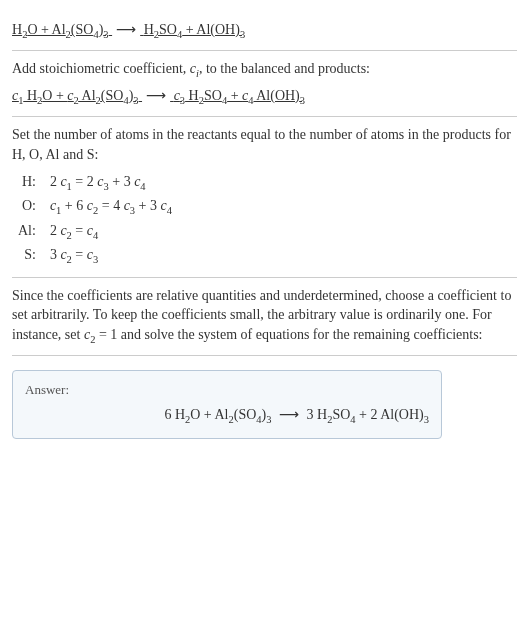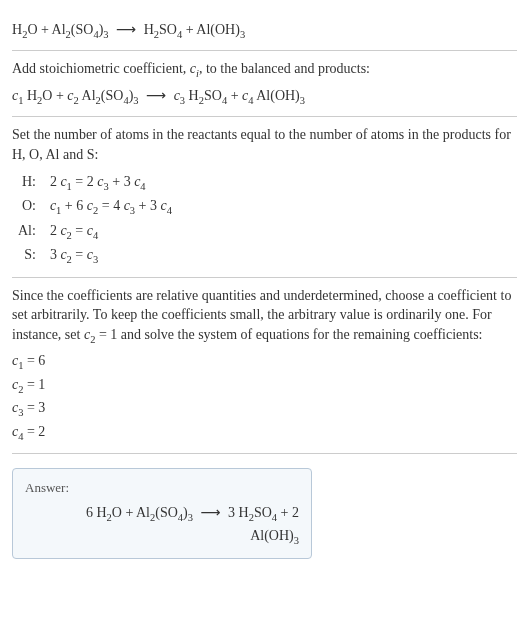--- a/index.html
+++ b/index.html
@@ -20,20 +20,21 @@
       padding: 8px 0;
     }
     hr.divider {
       border: none;
       border-top: 1px solid #cccccc;
       margin: 0;
     }
     .equation {
       font-family: Georgia, serif;
       margin-top: 4px;
+      text-decoration: underline;
     }
     .sub {
       vertical-align: sub;
       font-size: 0.75em;
     }
     .italic {
       font-style: italic;
     }
     .arrow {
       display: inline-block;
@@ -56,21 +57,21 @@
     }
     .coeff-list div {
       margin: 1px 0;
     }
     .answer-box {
       border: 1px solid #b8c8d8;
       background: #f4f8fb;
       border-radius: 4px;
       padding: 10px 12px;
       margin-top: 6px;
-      width: 300px;
+      width: 430px;
     }
     .answer-label {
       font-size: 13px;
       color: #555555;
       margin-bottom: 6px;
     }
     .answer-eq {
       padding-left: 24px;
       text-align: right;
     }
@@ -124,26 +125,20 @@
   </tbody>
     </table>
 </div>
 
 <hr class="divider">
 
 <div class="section">
   <div>
     <span>Since the coefficients are relative quantities and underdetermined, choose a coefficient to set arbitrarily. To keep the coefficients small, the arbitrary value is ordinarily one. For instance, set </span><span class="italic">c</span><span class="sub">2</span><span> = 1 and solve the system of equations for the remaining coefficients:</span>
   </div>
-  <div class="coeff-list">
-    <div><span class="italic">c</span><span class="sub">1</span><span> = 6</span></div>
-    <div><span class="italic">c</span><span class="sub">2</span><span> = 1</span></div>
-    <div><span class="italic">c</span><span class="sub">3</span><span> = 3</span></div>
-    <div><span class="italic">c</span><span class="sub">4</span><span> = 2</span></div>
-  </div>
 </div>
 
 <hr class="divider">
 
 <div class="section">
   <div class="answer-box">
     <div class="answer-label">Answer:</div>
     <div class="answer-eq">
       <span>6 H</span><span class="sub">2</span><span>O + Al</span><span class="sub">2</span><span>(SO</span><span class="sub">4</span><span>)</span><span class="sub">3</span>
       <span class="arrow">⟶</span>

